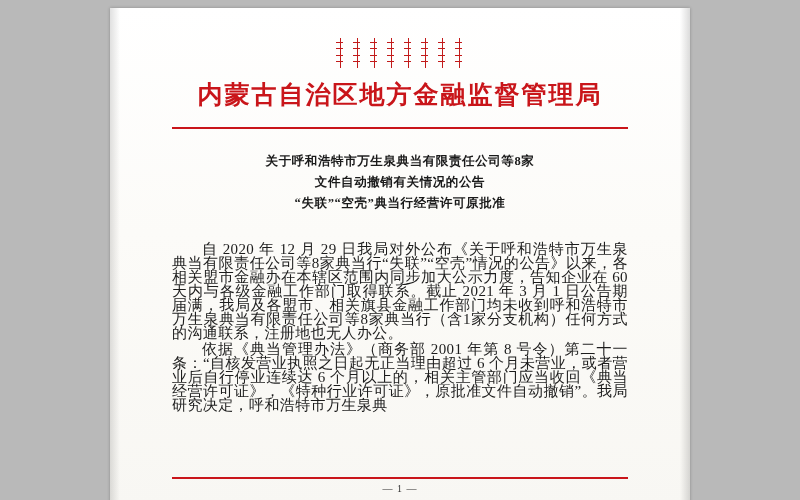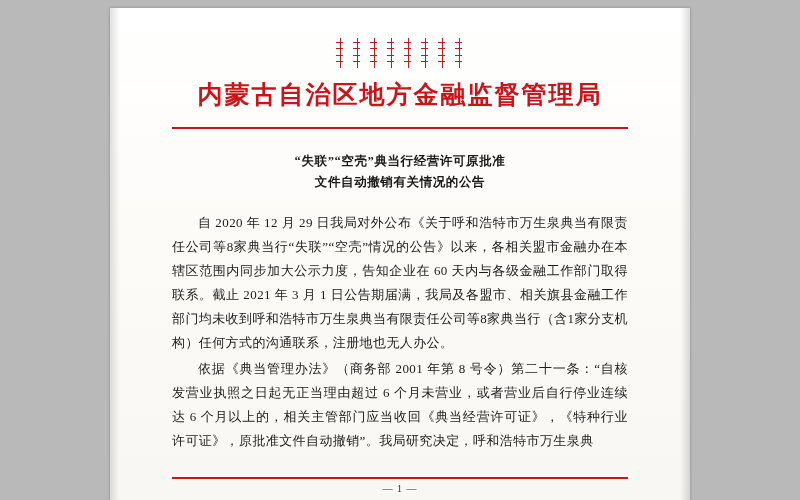--- a/index.html
+++ b/index.html
@@ -88,23 +88,23 @@
     margin-top: 22px;
     text-align: center;
     font-size: 12.5px;
     line-height: 21px;
     color: #1a1a1a;
     font-weight: bold;
     letter-spacing: 0.6px;
   }
   .doc-title div { white-space: nowrap; }
   .body-text {
-    margin-top: 18px;
-    font-size: 13px;
-    line-height: 24px;
+    margin-top: 28px;
+    font-size: 15px;
+    line-height: 14px;
     color: #1c1c1c;
     text-align: justify;
     letter-spacing: 0.4px;
   }
   .body-text p {
     margin: 0 0 2px 0;
     text-indent: 2em;
   }
   .footer {
     position: absolute;
@@ -161,22 +161,23 @@
       <span class="mongol-glyph"></span>
       <span class="mongol-glyph"></span>
       <span class="mongol-glyph"></span>
     </div>
 
     <div class="org-title">内蒙古自治区地方金融监督管理局</div>
 
     <div class="red-rule"></div>
 
     <div class="doc-title">
+      <div>关于呼和浩特市万生泉典当有限责任公司等8家</div>
+      <div>文件自动撤销有关情况的公告</div>
       <div>“失联”“空壳”典当行经营许可原批准</div>
-      <div>文件自动撤销有关情况的公告</div>
     </div>
 
     <div class="body-text">
       <p>自 2020 年 12 月 29 日我局对外公布《关于呼和浩特市万生泉典当有限责任公司等8家典当行“失联”“空壳”情况的公告》以来，各相关盟市金融办在本辖区范围内同步加大公示力度，告知企业在 60 天内与各级金融工作部门取得联系。截止 2021 年 3 月 1 日公告期届满，我局及各盟市、相关旗县金融工作部门均未收到呼和浩特市万生泉典当有限责任公司等8家典当行（含1家分支机构）任何方式的沟通联系，注册地也无人办公。</p>
       <p>依据《典当管理办法》（商务部 2001 年第 8 号令）第二十一条：“自核发营业执照之日起无正当理由超过 6 个月未营业，或者营业后自行停业连续达 6 个月以上的，相关主管部门应当收回《典当经营许可证》，《特种行业许可证》，原批准文件自动撤销”。我局研究决定，呼和浩特市万生泉典</p>
     </div>
 
   </div>
 
   <div class="footer">

